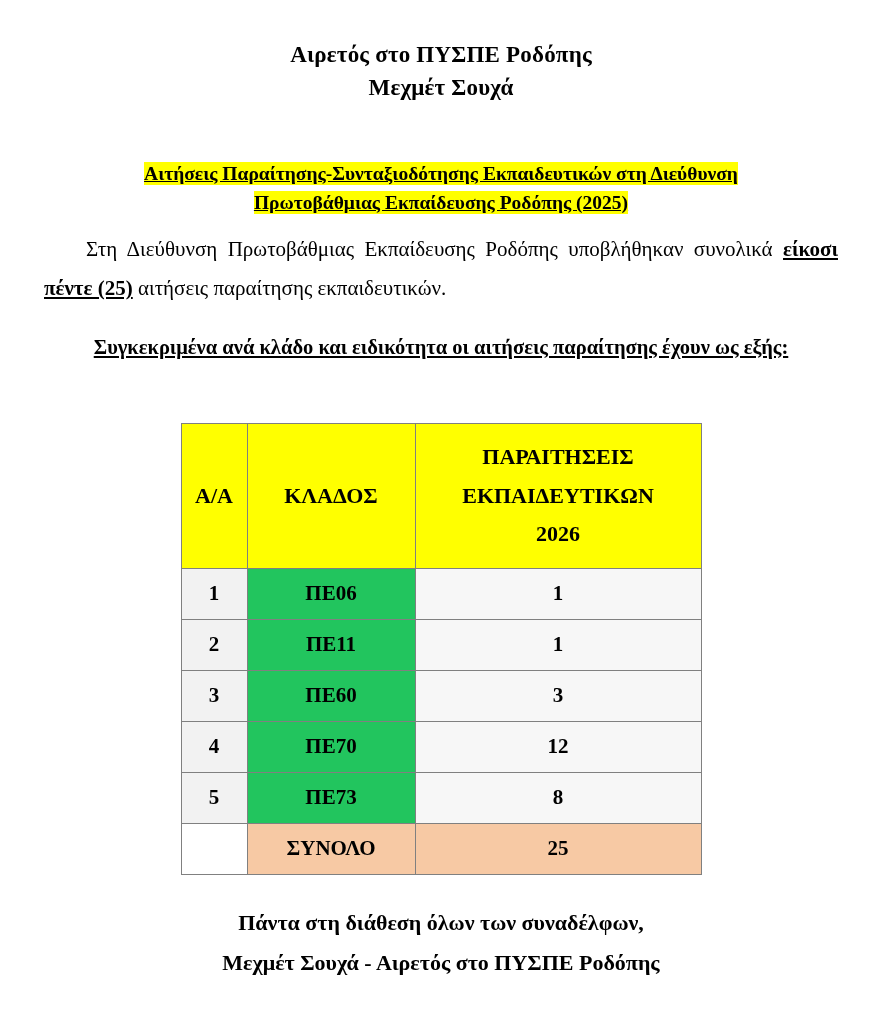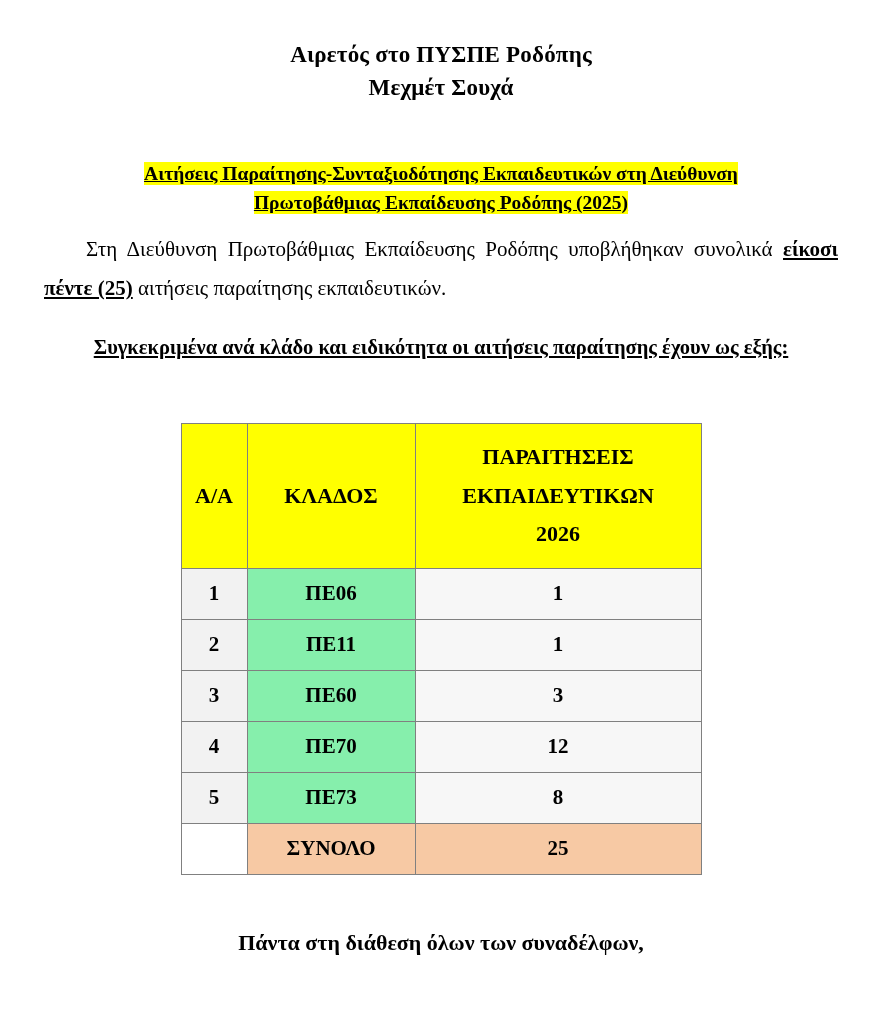--- a/index.html
+++ b/index.html
@@ -105,35 +105,35 @@
   }
   col.c-aa   { width: 66px; }
   col.c-klad { width: 168px; }
   col.c-par  { width: 286px; }
 
   table.data tbody td {
     height: 46px;
     padding: 2px 4px;
   }
   td.cell-aa   { background: #f2f2f2; }
-  td.cell-klad { background: #86efac; }
+  td.cell-klad { background: #22c55e; }
   td.cell-val  { background: #f7f7f7; }
 
   tr.total td {
     background: #f7c9a4;
     height: 46px;
   }
   tr.total td.cell-empty {
     background: #ffffff;
   }
 
   
   .footer {
     text-align: center;
-    margin-top: 48px;
+    margin-top: 28px;
   }
   .footer .line {
     font-weight: bold;
     font-size: 22px;
     line-height: 1.85;
   }
 </style>
 </head>
 <body>
 
@@ -203,15 +203,16 @@
           <td class="cell-empty"></td>
           <td>ΣΥΝΟΛΟ</td>
           <td>25</td>
         </tr>
       </tbody>
     </table>
   </div>
 
   <div class="footer">
     <div class="line">Πάντα στη διάθεση όλων των συναδέλφων,</div>
+    <div class="line">Μεχμέτ Σουχά - Αιρετός στο ΠΥΣΠΕ Ροδόπης</div>
   </div>
 
 </div>
 
 </body></html>

